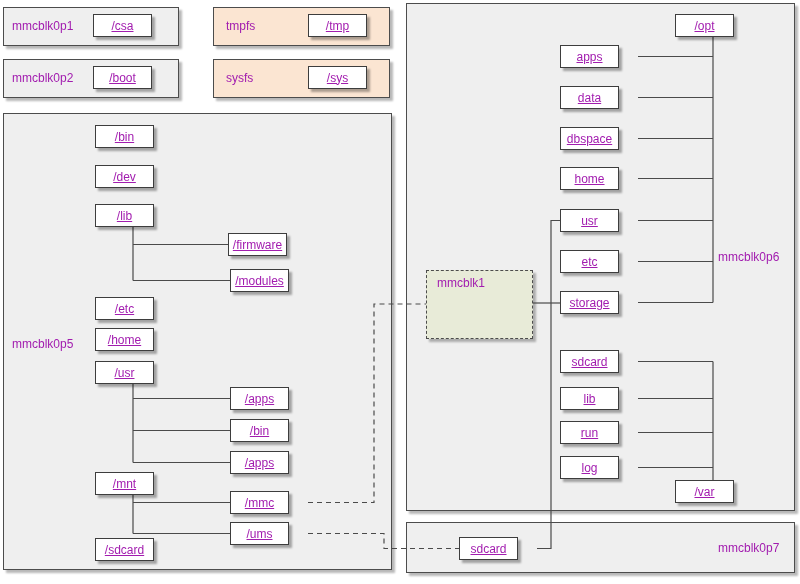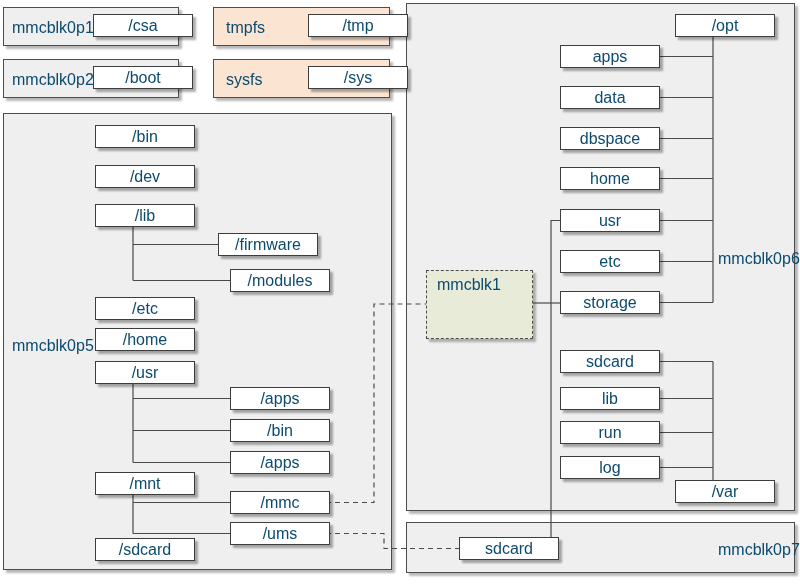--- a/index.html
+++ b/index.html
@@ -1,43 +1,43 @@
 <!DOCTYPE html>
 <html style="--box_gray: #efefef; --box_peach: #fbe5d2; --box_green: #e8ebd8; --border: #4c4c4c; --line: #4a4a4a;"><head>
 <meta charset="utf-8">
 <style>
   html,body { margin:0; padding:0; background:#ffffff; }
   #canvas {
     position:relative; width:800px; height:584px;
     background:#ffffff; overflow:hidden;
     font-family:"Liberation Sans", sans-serif;
-    font-size:16px; color:#0c4a6e;
+    font-size:12px; color:#a21caf;
   }
   .bigbox {
     position:absolute; box-sizing:border-box;
     background:var(--box_gray,#efefef);
     border:1.5px solid var(--border,#4c4c4c);
     box-shadow:3px 3px 2px rgba(0,0,0,0.28);
     z-index:1;
   }
   .bigbox.peach { background:var(--box_peach,#fbe5d2); }
   .bigbox.green {
     background:var(--box_green,#e8ebd8);
     border:1.5px dashed var(--border,#4c4c4c);
     z-index:2;
   }
   .plabel { position:absolute; z-index:3; white-space:nowrap; }
   .node {
     position:absolute; box-sizing:border-box;
-    width:100px; height:23px;
+    width:59px; height:23px;
     background:#ffffff;
     border:1.5px solid #3d3d3d;
     box-shadow:2.5px 2.5px 2px rgba(0,0,0,0.32);
     display:flex; align-items:center; justify-content:center;
-    z-index:4; white-space:nowrap;
+    z-index:4; white-space:nowrap;text-decoration:underline;
   }
   .node.sdcard { height:27px; border:2px solid #1f1f1f; }
   svg.wires {
     position:absolute; left:0; top:0; z-index:3;
     pointer-events:none;
   }
   svg.wires path { fill:none; stroke:var(--line,#4a4a4a); stroke-width:1.2; }
   svg.wires path.dashed { stroke-dasharray:5 4; }
 </style>
 </head>
@@ -76,21 +76,21 @@
   </svg>
 
   <div class="node" style="left:93px;top:14px">/csa</div>
   <div class="node" style="left:93px;top:66px">/boot</div>
   <div class="node" style="left:308px;top:14px">/tmp</div>
   <div class="node" style="left:308px;top:66px">/sys</div>
 
   <div class="node" style="left:95px;top:125px">/bin</div>
   <div class="node" style="left:95px;top:165px">/dev</div>
   <div class="node" style="left:95px;top:204px">/lib</div>
-  <div class="node" style="left:218px;top:233px">/firmware</div>
+  <div class="node" style="left:228px;top:233px">/firmware</div>
   <div class="node" style="left:230px;top:269px">/modules</div>
   <div class="node" style="left:95px;top:297px">/etc</div>
   <div class="node" style="left:95px;top:328px">/home</div>
   <div class="node" style="left:95px;top:361px">/usr</div>
   <div class="node" style="left:230px;top:387px">/apps</div>
   <div class="node" style="left:230px;top:419px">/bin</div>
   <div class="node" style="left:230px;top:451px">/apps</div>
   <div class="node" style="left:95px;top:472px">/mnt</div>
   <div class="node" style="left:230px;top:491px">/mmc</div>
   <div class="node" style="left:230px;top:522px">/ums</div>

